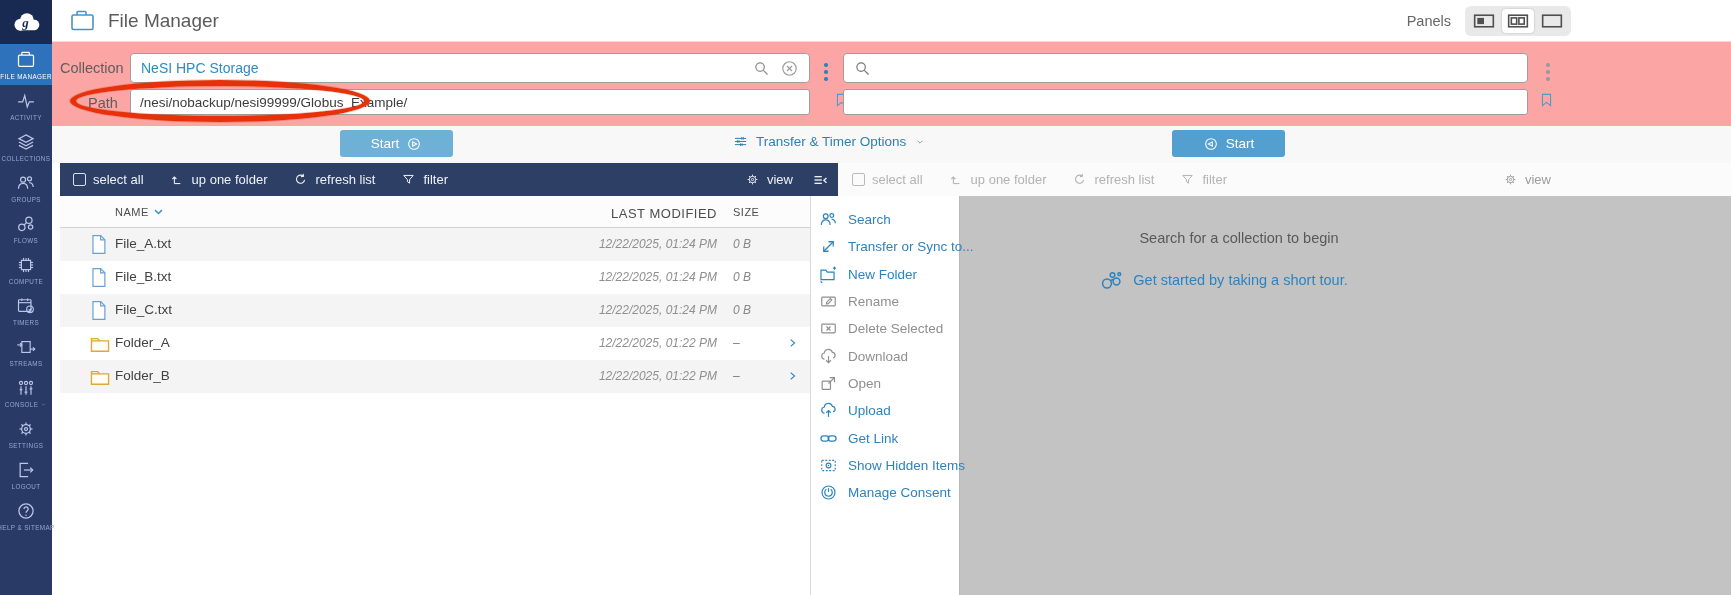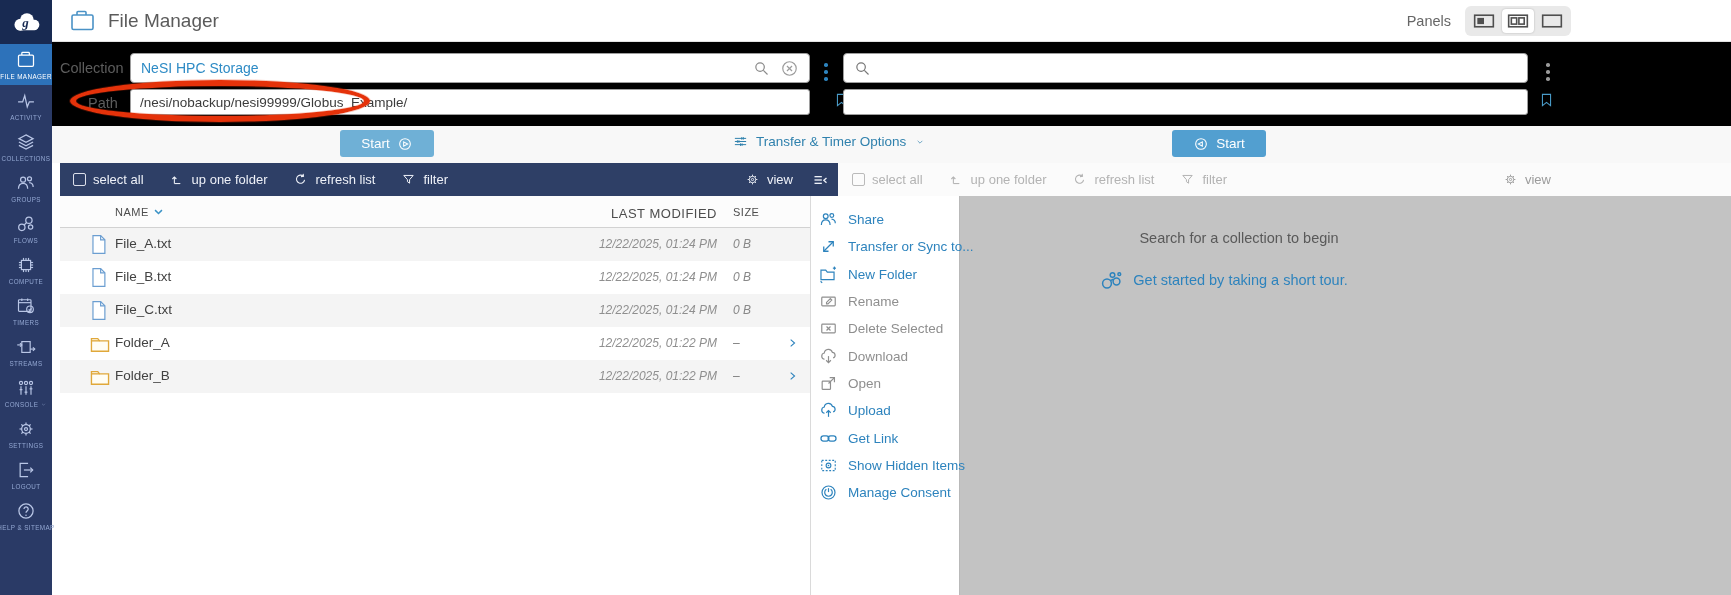--- a/index.html
+++ b/index.html
@@ -22,21 +22,21 @@
   .title-ic { width:26px; height:22px; margin-left:18px; color:#4a92c6; }
   #page-title { font-size:19px; font-weight:400; color:#5b5b5b; margin-left:12px; }
   .panels-group { margin-left:auto; display:flex; align-items:center; margin-right:160px; gap:14px; }
   .panels-label { font-size:14.5px; color:#666; }
   .panels-toggle { background:#e9e9e9; border-radius:6px; padding:3px; display:flex; gap:2px; }
   .pt-btn { width:32px; height:24px; border:0; background:transparent; border-radius:4px; display:flex; align-items:center; justify-content:center; cursor:pointer; color:#4f4f4f; }
   .pt-btn.selected { background:#fff; box-shadow:0 0 2px rgba(0,0,0,.25); }
   .pt-btn svg { width:22px; height:16px; }
 
   
-  #formarea { position:absolute; left:52px; top:42px; width:1679px; height:84px; background:#000000; }
+  #formarea { position:absolute; left:52px; top:42px; width:1679px; height:84px; background:#fca5a5; }
   .fld-label { position:absolute; font-size:14.5px; color:#5d5d5d; }
   #collection-label { left:8px; top:18px; width:56px; text-align:left; }
   #path-label { left:36px; top:53px; }
   .field { position:absolute; border:1px solid #9e9e9e; border-radius:4px; background:#fff; display:flex; align-items:center; }
   .collection-field { left:78px; top:11px; width:680px; height:30px; }
   .collection-field input { border:0; outline:none; flex:1; font-size:14px; color:#2e8bc5; padding:0 10px; font-family:inherit; background:transparent; }
   .f-ic { width:17px; height:17px; flex:0 0 auto; cursor:pointer; }
   .f-ic.search { color:#8a8a8a; margin-right:10px; }
   .f-ic.clear { color:#9c9c9c; margin-right:10px; width:19px; height:19px; }
   .search-field { left:791px; top:11px; width:685px; height:30px; }
@@ -54,21 +54,21 @@
   .kebab.gray i { background:#9a9a9a; }
   .bookmark { position:absolute; width:15px; height:20px; color:#4a9cc9; cursor:pointer; }
   .bm-left { left:782px; top:48px; }
   .bm-right { left:1487px; top:48px; }
 
   
   #red-ellipse { position:absolute; left:18px; top:38px; width:300px; height:42px; border:6px solid #e5320a; border-radius:50%; z-index:60; pointer-events:none; box-shadow:0 0 0 1px rgba(229,50,10,.25), inset 0 0 0 1px rgba(229,50,10,.25); }
 
   
   #startband { position:absolute; left:52px; top:126px; width:1679px; height:37px; background:#f8f8f8; }
-  .start-btn { position:absolute; width:94px; height:27px; border:0; border-radius:3px; color:#fff; font-size:13.5px; font-family:inherit; display:flex; align-items:center; justify-content:center; gap:7px; cursor:pointer; }
+  .start-btn { position:absolute; width:113px; height:27px; border:0; border-radius:3px; color:#fff; font-size:13.5px; font-family:inherit; display:flex; align-items:center; justify-content:center; gap:7px; cursor:pointer; }
   #start-left { left:288px; top:4px; background:#6fb0d6; }
   #start-right { left:1120px; top:4px; background:#529fd0; }
   .start-btn svg { width:16px; height:16px; color:#fff; }
   #transfer-options { position:absolute; left:681px; top:8px; display:flex; align-items:center; gap:8px; color:#2f81ad; font-size:13.5px; cursor:pointer; }
   #transfer-options .opt-ic { width:15px; height:15px; }
   #transfer-options .opt-chev { width:12px; height:8px; }
 
   
   #toolbar-left { position:absolute; left:60px; top:163px; width:778px; height:33px; background:#2e3f66; display:flex; align-items:center; padding:0 8px 0 13px; color:#eef1f8; z-index:35; }
   #toolbar-right { position:absolute; left:838px; top:163px; width:893px; height:33px; background:#fbfbfb; display:flex; align-items:center; padding:0 180px 0 14px; color:#b3b3b3; }
@@ -760,21 +760,21 @@
       <span id="tour-link">Get started by taking a short tour.</span>
     </div>
   </div>
 
   <div id="context-menu">
     <ul id="menu-list">
         <li class="menu-item enabled">
           <svg class="mi-ic">
             <use href="#sym-share"></use>
           </svg>
-          <span class="mi-label">Share</span>
+          <span class="mi-label">Search</span>
         </li>
         <li class="menu-item enabled">
           <svg class="mi-ic">
             <use href="#sym-transfer"></use>
           </svg>
           <span class="mi-label">Transfer or Sync to...</span>
         </li>
         <li class="menu-item enabled">
           <svg class="mi-ic">
             <use href="#sym-newfolder"></use>

